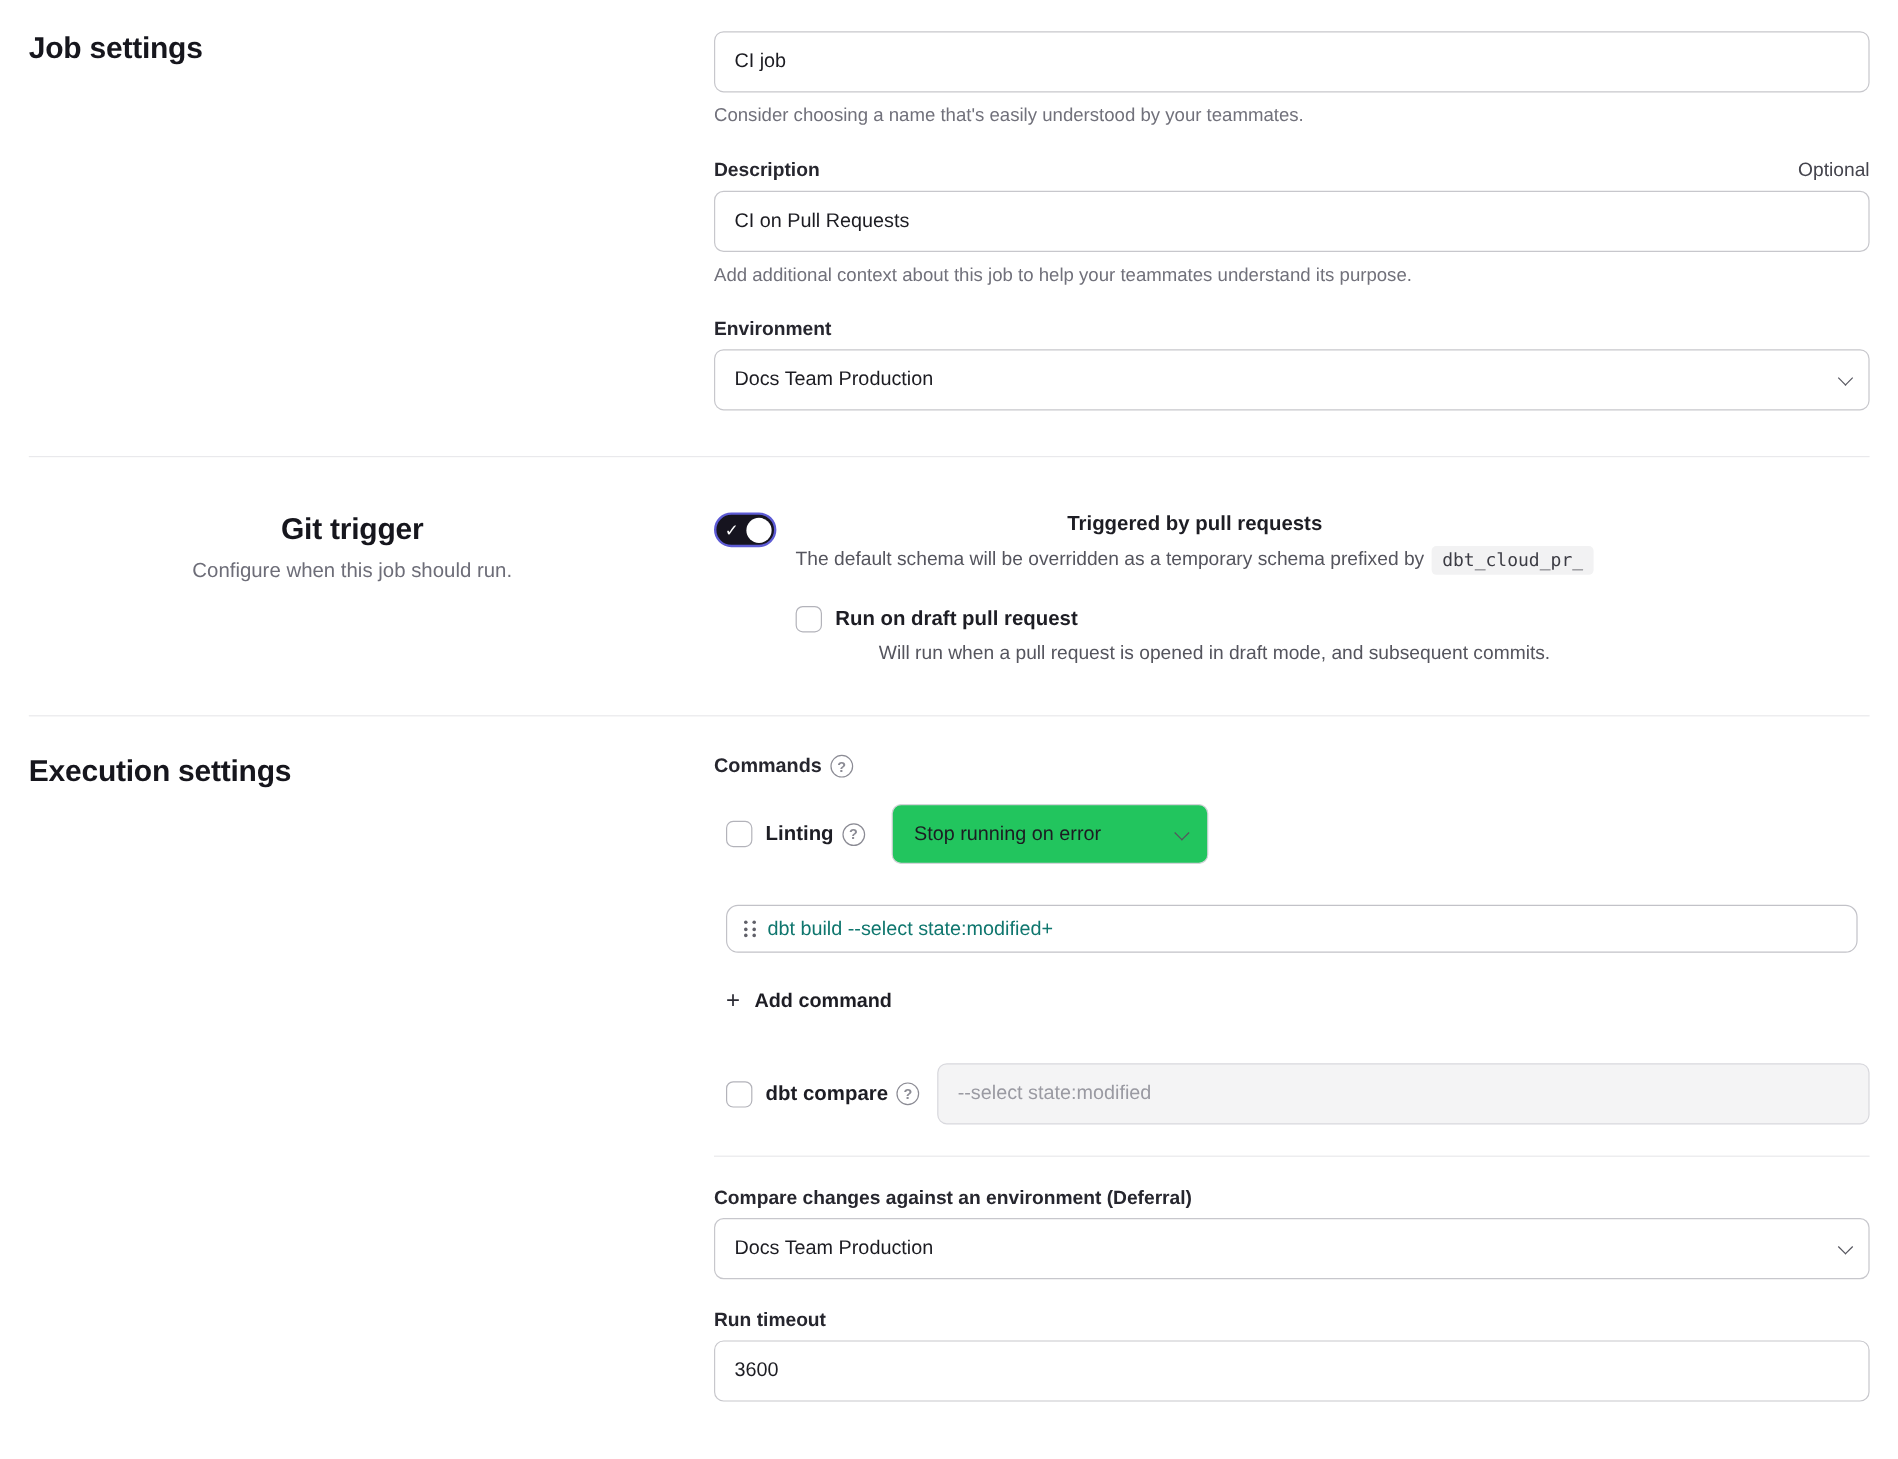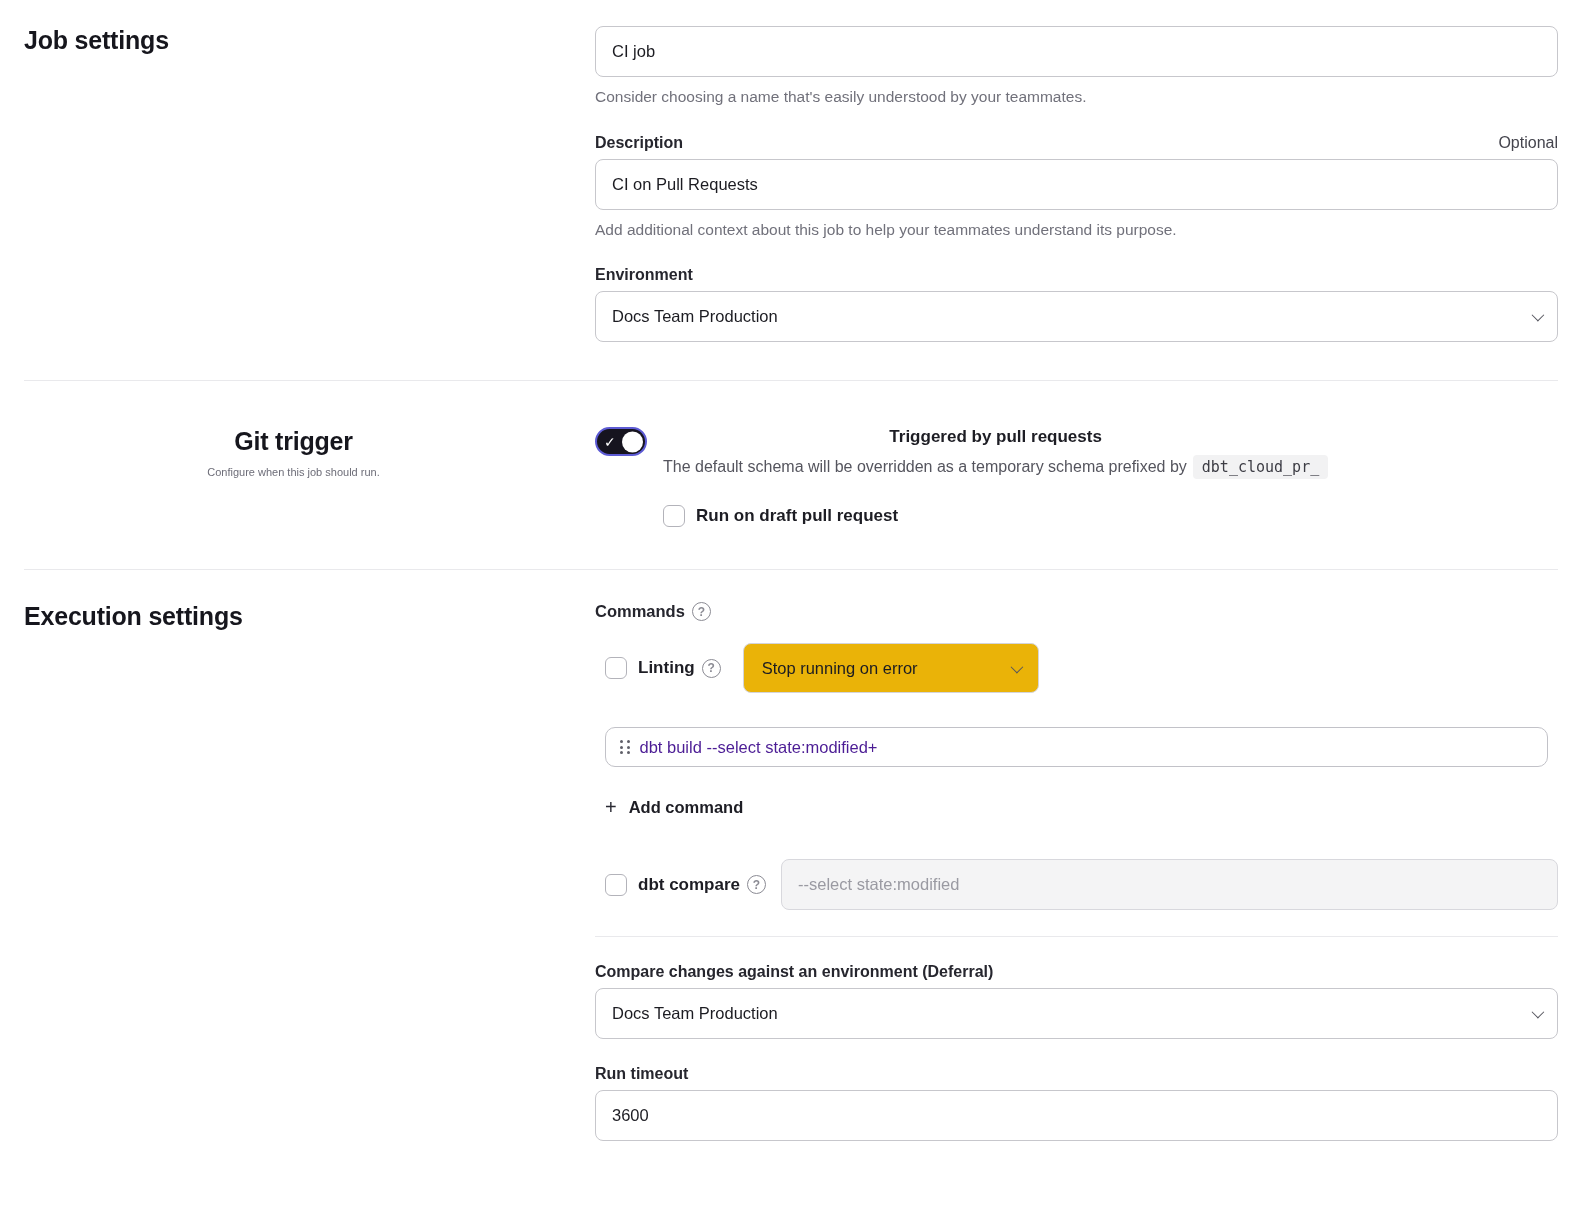--- a/index.html
+++ b/index.html
@@ -10,21 +10,21 @@
     color: #1c1c22;
     position: relative;
   }
   .page { padding: 0 24px; }
   .section-row { display: flex; gap: 32px; }
   .section-row + .section-row { border-top: 1px solid #e9e9ec; }
   .left-col { width: 539px; flex: 0 0 539px; }
   .right-col { flex: 1 1 auto; width: 974px; }
 
   .section-title { font-size: 25px; font-weight: 700; color: #16161d; letter-spacing: -0.2px; }
-  .section-subtitle { font-size: 11px; color: #6d6d78; margin-top: 10px; }
+  .section-subtitle { font-size: 17px; color: #6d6d78; margin-top: 10px; }
 
   
   .row-job { padding-top: 26px; padding-bottom: 38px; }
   .row-git { padding-top: 46px; padding-bottom: 42px; text-align: center; }
   .row-exec { padding-top: 32px; padding-bottom: 30px; }
 
   .field-label { font-size: 16px; font-weight: 600; color: #26262e; margin-bottom: 7px; }
   .label-line { display: flex; justify-content: space-between; align-items: baseline; }
   .optional-tag { font-size: 16px; font-weight: 400; color: #44444d; }
 
@@ -94,37 +94,37 @@
     color: #8b8b94; font-size: 12px; font-weight: 600; margin-left: 7px;
     flex: 0 0 auto;
   }
 
   .commands-header { display: flex; align-items: center; }
   .commands-label { font-size: 16.5px; font-weight: 600; color: #26262e; }
 
   .linting-row { display: flex; align-items: center; margin-top: 22px; margin-left: 10px; }
   .linting-select {
     margin-left: 22px;
-    width: 296px; height: 50px;
-    background: #eab308; border: 1px solid #d4d4d9; border-radius: 8px;
+    width: 264px; height: 50px;
+    background: #22c55e; border: 1px solid #d4d4d9; border-radius: 8px;
     display: flex; align-items: center; justify-content: space-between;
     padding: 0 18px; font-size: 16.5px; font-weight: 500; color: #1c1c22; cursor: pointer;
   }
 
   .command-input-row {
     margin: 34px 10px 0 10px;
     height: 40px; border: 1px solid #c2c2c8; border-radius: 10px;
     display: flex; align-items: center; padding: 0 12px; background: #ffffff;
   }
   .drag-handle {
     display: grid; grid-template-columns: repeat(2, 3px); grid-template-rows: repeat(3, 3px);
     gap: 2.5px 3.5px; margin: 0 10px 0 2px; cursor: grab;
   }
   .drag-handle span { width: 3px; height: 3px; border-radius: 50%; background: #606069; }
-  .command-text { font-size: 16.5px; color: #4c1d95; border: none; outline: none; flex: 1; background: transparent; font-family: "Liberation Sans", sans-serif; }
+  .command-text { font-size: 16.5px; color: #0f766e; border: none; outline: none; flex: 1; background: transparent; font-family: "Liberation Sans", sans-serif; }
 
   .add-command { display: flex; align-items: center; margin: 30px 0 0 10px; cursor: pointer; }
   .plus-glyph { font-size: 20px; font-weight: 400; color: #2a2a33; margin-right: 12px; line-height: 1; }
   .add-command-label { font-size: 16.5px; font-weight: 600; color: #1d1d24; }
 
   .compare-row { display: flex; align-items: center; margin-top: 42px; margin-left: 10px; }
   .compare-input {
     margin-left: 15px; flex: 1; height: 51px;
     background: #f4f4f5; border: 1px solid #d8d8dd; border-radius: 8px;
     font-size: 16.5px; color: #9a9aa2; padding: 0 16px; outline: none;
@@ -184,20 +184,21 @@
           <div class="toggle-desc">
             <span>The default schema will be overridden as a temporary schema prefixed by</span>
             <span class="code-chip">dbt_cloud_pr_</span>
           </div>
 
           <div class="draft-block" style="margin-left:0;">
             <div class="cb-row">
               <span class="checkbox"></span>
               <span class="cb-label">Run on draft pull request</span>
             </div>
+            <div class="draft-helper">Will run when a pull request is opened in draft mode, and subsequent commits.</div>
           </div>
         </div>
       </div>
     </div>
   </div>
 
   <div class="section-row row-exec">
     <div class="left-col">
       <div class="section-title">Execution settings</div>
     </div>

